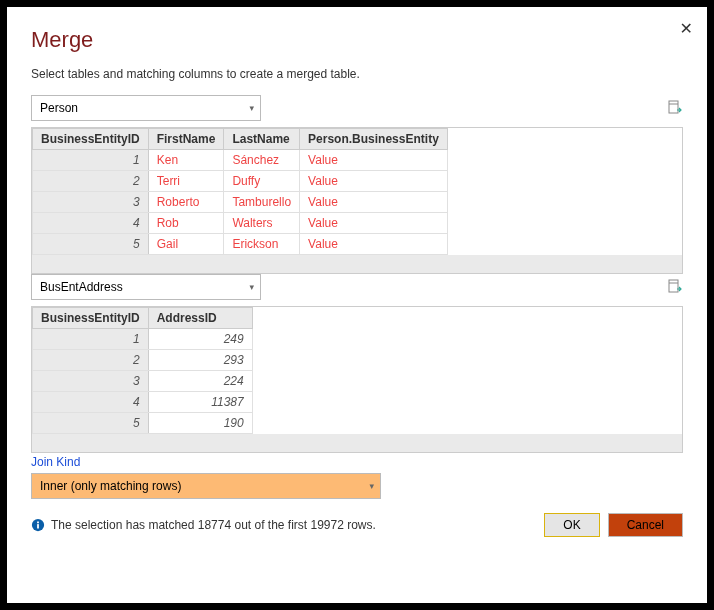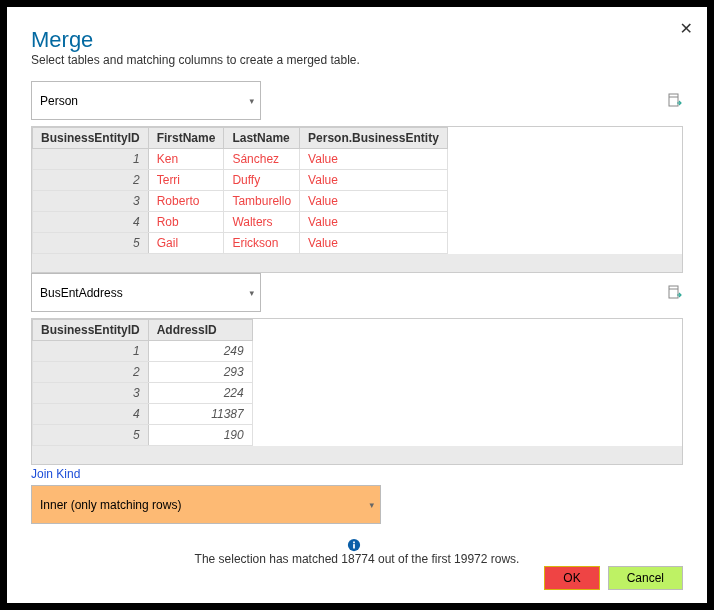--- a/index.html
+++ b/index.html
@@ -1,49 +1,49 @@
 <!DOCTYPE html>
 <html><head>
 <meta charset="utf-8">
 <style>
 * { box-sizing: border-box; margin: 0; padding: 0; }
 body { font-family: "Segoe UI", Arial, sans-serif; background: #000; padding: 7px; }
 .dialog { background: #fff; width: 700px; height: 596px; padding: 20px 24px 16px 24px; position: relative; }
 .close-x { position: absolute; top: 12px; right: 14px; font-size: 16px; color: #333; cursor: pointer; font-family: Arial, sans-serif; }
-.title { font-size: 22px; font-weight: 300; color: #0369a1; }
+.title { font-size: 22px; font-weight: 300; color: #7f1d1d; margin-bottom: 14px; }
 .subtitle { font-size: 12px; color: #333; margin-bottom: 14px; }
 .dd-row { display: flex; align-items: center; margin-bottom: 6px; }
-.dropdown { display: flex; align-items: center; justify-content: space-between; border: 1px solid #bbb; background: #fff; font-size: 12px; padding: 3px 6px 3px 8px; height: 39px; cursor: pointer; }
+.dropdown { display: flex; align-items: center; justify-content: space-between; border: 1px solid #bbb; background: #fff; font-size: 12px; padding: 3px 6px 3px 8px; height: 26px; cursor: pointer; }
 .dropdown .caret { font-size: 9px; color: #666; }
 .dd1 { width: 230px; }
 .dd2 { width: 230px; }
 .dd3 { width: 350px; background: #fdba74; }
 .icon-expand { margin-left: auto; width: 16px; height: 16px; }
 .table-wrap { border: 1px solid #ccc; }
 table { border-collapse: collapse; font-size: 12px; }
 th { background: #eaeaea; border: 1px solid #ccc; padding: 3px 8px; text-align: left; font-weight: 600; color: #333; }
 td { border: 1px solid #e0e0e0; padding: 3px 8px; color: #ef4444; }
 td.idx { background: #eaeaea; text-align: right; font-style: italic; color: #555; border-right: 1px solid #ccc; }
 td.num { text-align: right; font-style: italic; color: #555; }
 .t1 th:nth-child(1), .t1 td:nth-child(1) { width: 110px; }
 .t1 th:nth-child(2), .t1 td:nth-child(2) { width: 75px; }
 .t1 th:nth-child(3), .t1 td:nth-child(3) { width: 75px; }
 .t1 th:nth-child(4), .t1 td:nth-child(4) { width: 130px; }
 .t2 th:nth-child(1), .t2 td:nth-child(1) { width: 110px; }
 .t2 th:nth-child(2), .t2 td:nth-child(2) { width: 104px; text-align: right; }
 .t2 th:nth-child(2) { text-align: left; }
 .table-wrap .filler { height: 18px; background: #eaeaea; }
 .label { font-size: 12px; color: #1d4ed8; margin-bottom: 4px; margin-top: 2px; }
-.footer { display: flex; align-items: center; margin-top: 14px; flex-direction: column; }
+.footer { display: flex; align-items: center; margin-top: 14px; }
 .info-icon { width: 14px; height: 14px; margin-right: 6px; flex-shrink: 0; }
 .status { font-size: 12px; color: #333; }
 .btns { margin-left: auto; display: flex; gap: 8px; }
 .btn { font-size: 12px; padding: 4px 18px; border: 1px solid #bbb; cursor: pointer; }
-.btn-ok { background: #ef4444; border-color: #d9b30e; }
-.btn-cancel { background: #bef264; text-align: right; }
+.btn-ok { background: #e5e5e5; border-color: #d9b30e; }
+.btn-cancel { background: #c2410c; text-align: right; }
 </style>
 </head>
 <body>
 
 <div class="dialog">
   <div class="close-x">✕</div>
   <div class="title">Merge</div>
   <div class="subtitle">Select tables and matching columns to create a merged table.</div>
 
   <div class="dd-row">

